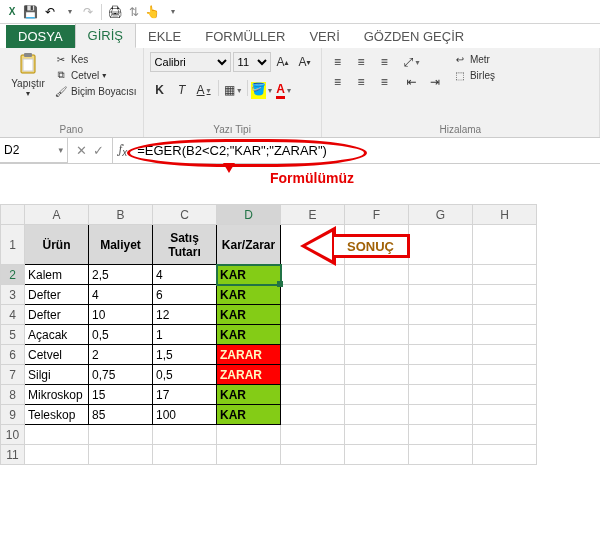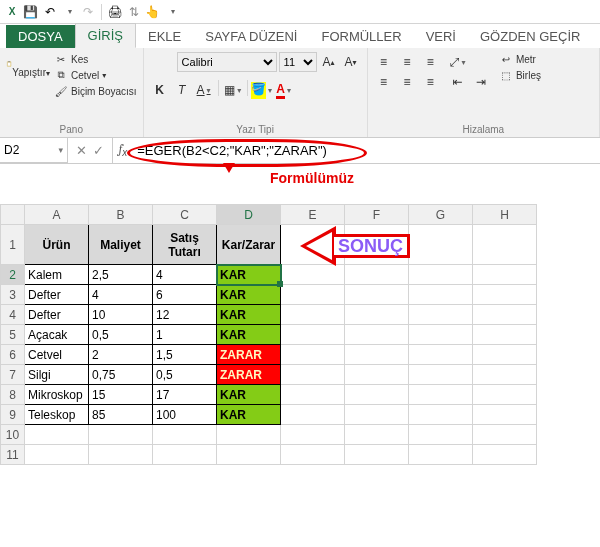--- a/index.html
+++ b/index.html
@@ -14,21 +14,21 @@
   .tabs { height: 24px; background: #fff; display: flex; align-items: flex-end; padding-left: 6px; }
   .tab { padding: 4px 12px; font-size: 13px; text-transform: uppercase; color: #555; cursor: pointer; }
   .tab.file { background: #217346; color: #fff; }
   .tab.active { border: 1px solid #ccc; border-bottom: 1px solid #f1f1f1; color: #217346; background: #f1f1f1; }
   
   
   .ribbon { background: #f1f1f1; border-bottom: 1px solid #ccc; display: flex; height: 90px; }
   .group { border-right: 1px solid #ddd; padding: 4px 6px 2px; display: flex; flex-direction: column; justify-content: space-between; }
   .group-body { display: flex; gap: 4px; align-items: flex-start; }
   .group-title { text-align: center; font-size: 10px; color: #777; margin-top: 2px; }
-  .big-btn { display: flex; flex-direction: row; align-items: flex-end; width: 44px; font-size: 10px; color: #333; }
+  .big-btn { display: flex; flex-direction: column; align-items: center; width: 44px; font-size: 10px; color: #333; }
   .big-btn .ic { width: 24px; height: 24px; margin-bottom: 2px; }
   .mini-col { display: flex; flex-direction: column; gap: 2px; font-size: 10px; color: #333; }
   .mini-row { display: flex; align-items: center; gap: 3px; white-space: nowrap; }
   .mini-ic { width: 14px; height: 14px; display: inline-flex; align-items: center; justify-content: center; }
   
   .font-group select { font-size: 11px; height: 20px; border: 1px solid #ccc; }
   .font-group .btnrow { display: flex; gap: 2px; margin-top: 4px; }
   .sq { width: 20px; height: 20px; border: 1px solid transparent; display: inline-flex; align-items: center; justify-content: center; font-size: 12px; color: #333; }
   .drop::after { content: "▾"; font-size: 8px; margin-left: 2px; color: #666; }
   
@@ -59,21 +59,21 @@
   .kar { background: #84cc16; color: #000; font-weight: bold; }
   .zarar { background: #ff0000; color: #fef9c3; font-weight: bold; }
   .active-cell { outline: 2px solid #217346; outline-offset: -1px; position: relative; }
   .fill-handle { position:absolute; right:-3px; bottom:-3px; width:6px; height:6px; background:#217346; }
   
   
   .arrow-sonuc { position: absolute; left: 300px; top: 22px; display: flex; align-items: center; }
   .arrow-shape { position: relative; width: 110px; height: 40px; }
   .arrow-head { position:absolute; left:0; top:0; width:0; height:0; border-top:20px solid transparent; border-bottom:20px solid transparent; border-right:36px solid #e60000; }
   .arrow-head-inner { position:absolute; left:6px; top:6px; width:0; height:0; border-top:14px solid transparent; border-bottom:14px solid transparent; border-right:26px solid #fff; }
-  .arrow-body { position:absolute; left:34px; top:8px; width:76px; height:24px; border:3px solid #e60000; border-left:none; background:#fff; display:flex; align-items:center; justify-content:center; color:#8b5cf6; font-weight:bold; font-size:18px; }
+  .arrow-body { position:absolute; left:34px; top:8px; width:76px; height:24px; border:3px solid #e60000; border-left:none; background:#fff; display:flex; align-items:center; justify-content:center; color:#a16207; font-weight:bold; font-size:13px; }
 </style>
 </head>
 <body>
 
 <div class="titlebar">
   <span class="tb-icon" style="color:#217346;font-weight:bold;font-size:10px;">X</span>
   <span class="tb-icon" style="color:#2a579a;">💾</span>
   <span class="tb-icon">↶</span>
   <span class="tb-icon drop"></span>
   <span class="tb-icon" style="color:#bbb;">↷</span>
@@ -81,21 +81,20 @@
   <span class="tb-icon">🖨</span>
   <span class="tb-icon" style="color:#888;">⇅</span>
   <span class="tb-icon">👆</span>
   <span class="tb-icon drop"></span>
 </div>
 
 <div class="tabs">
   <div class="tab file">DOSYA</div>
   <div class="tab active">GİRİŞ</div>
   <div class="tab">EKLE</div>
-  <div class="tab">SAYFA DÜZENİ</div>
   <div class="tab">FORMÜLLER</div>
   <div class="tab">VERİ</div>
   <div class="tab">GÖZDEN GEÇİR</div>
 </div>
 
 <div class="ribbon">
 
   <div class="group">
     <div class="group-body">
       <div class="big-btn">
@@ -122,21 +121,21 @@
           <span>Biçim Boyacısı</span>
         </div>
       </div>
     </div>
     <div class="group-title">Pano</div>
   </div>
 
   <div class="group font-group">
     <div class="group-body" style="flex-direction:column;">
       <div style="display:flex; gap:2px; align-items:center;">
-        <select style="width:100px;margin-left:27px;">
+        <select style="width:81px;">
           <option>Calibri</option>
         </select>
         <select style="width:38px;">
           <option>11</option>
         </select>
         <span class="sq">A<sup style="font-size:8px;">▴</sup></span>
         <span class="sq">A<sup style="font-size:8px;">▾</sup></span>
       </div>
       <div class="btnrow">
         <span class="sq" style="font-weight:bold;">K</span>

